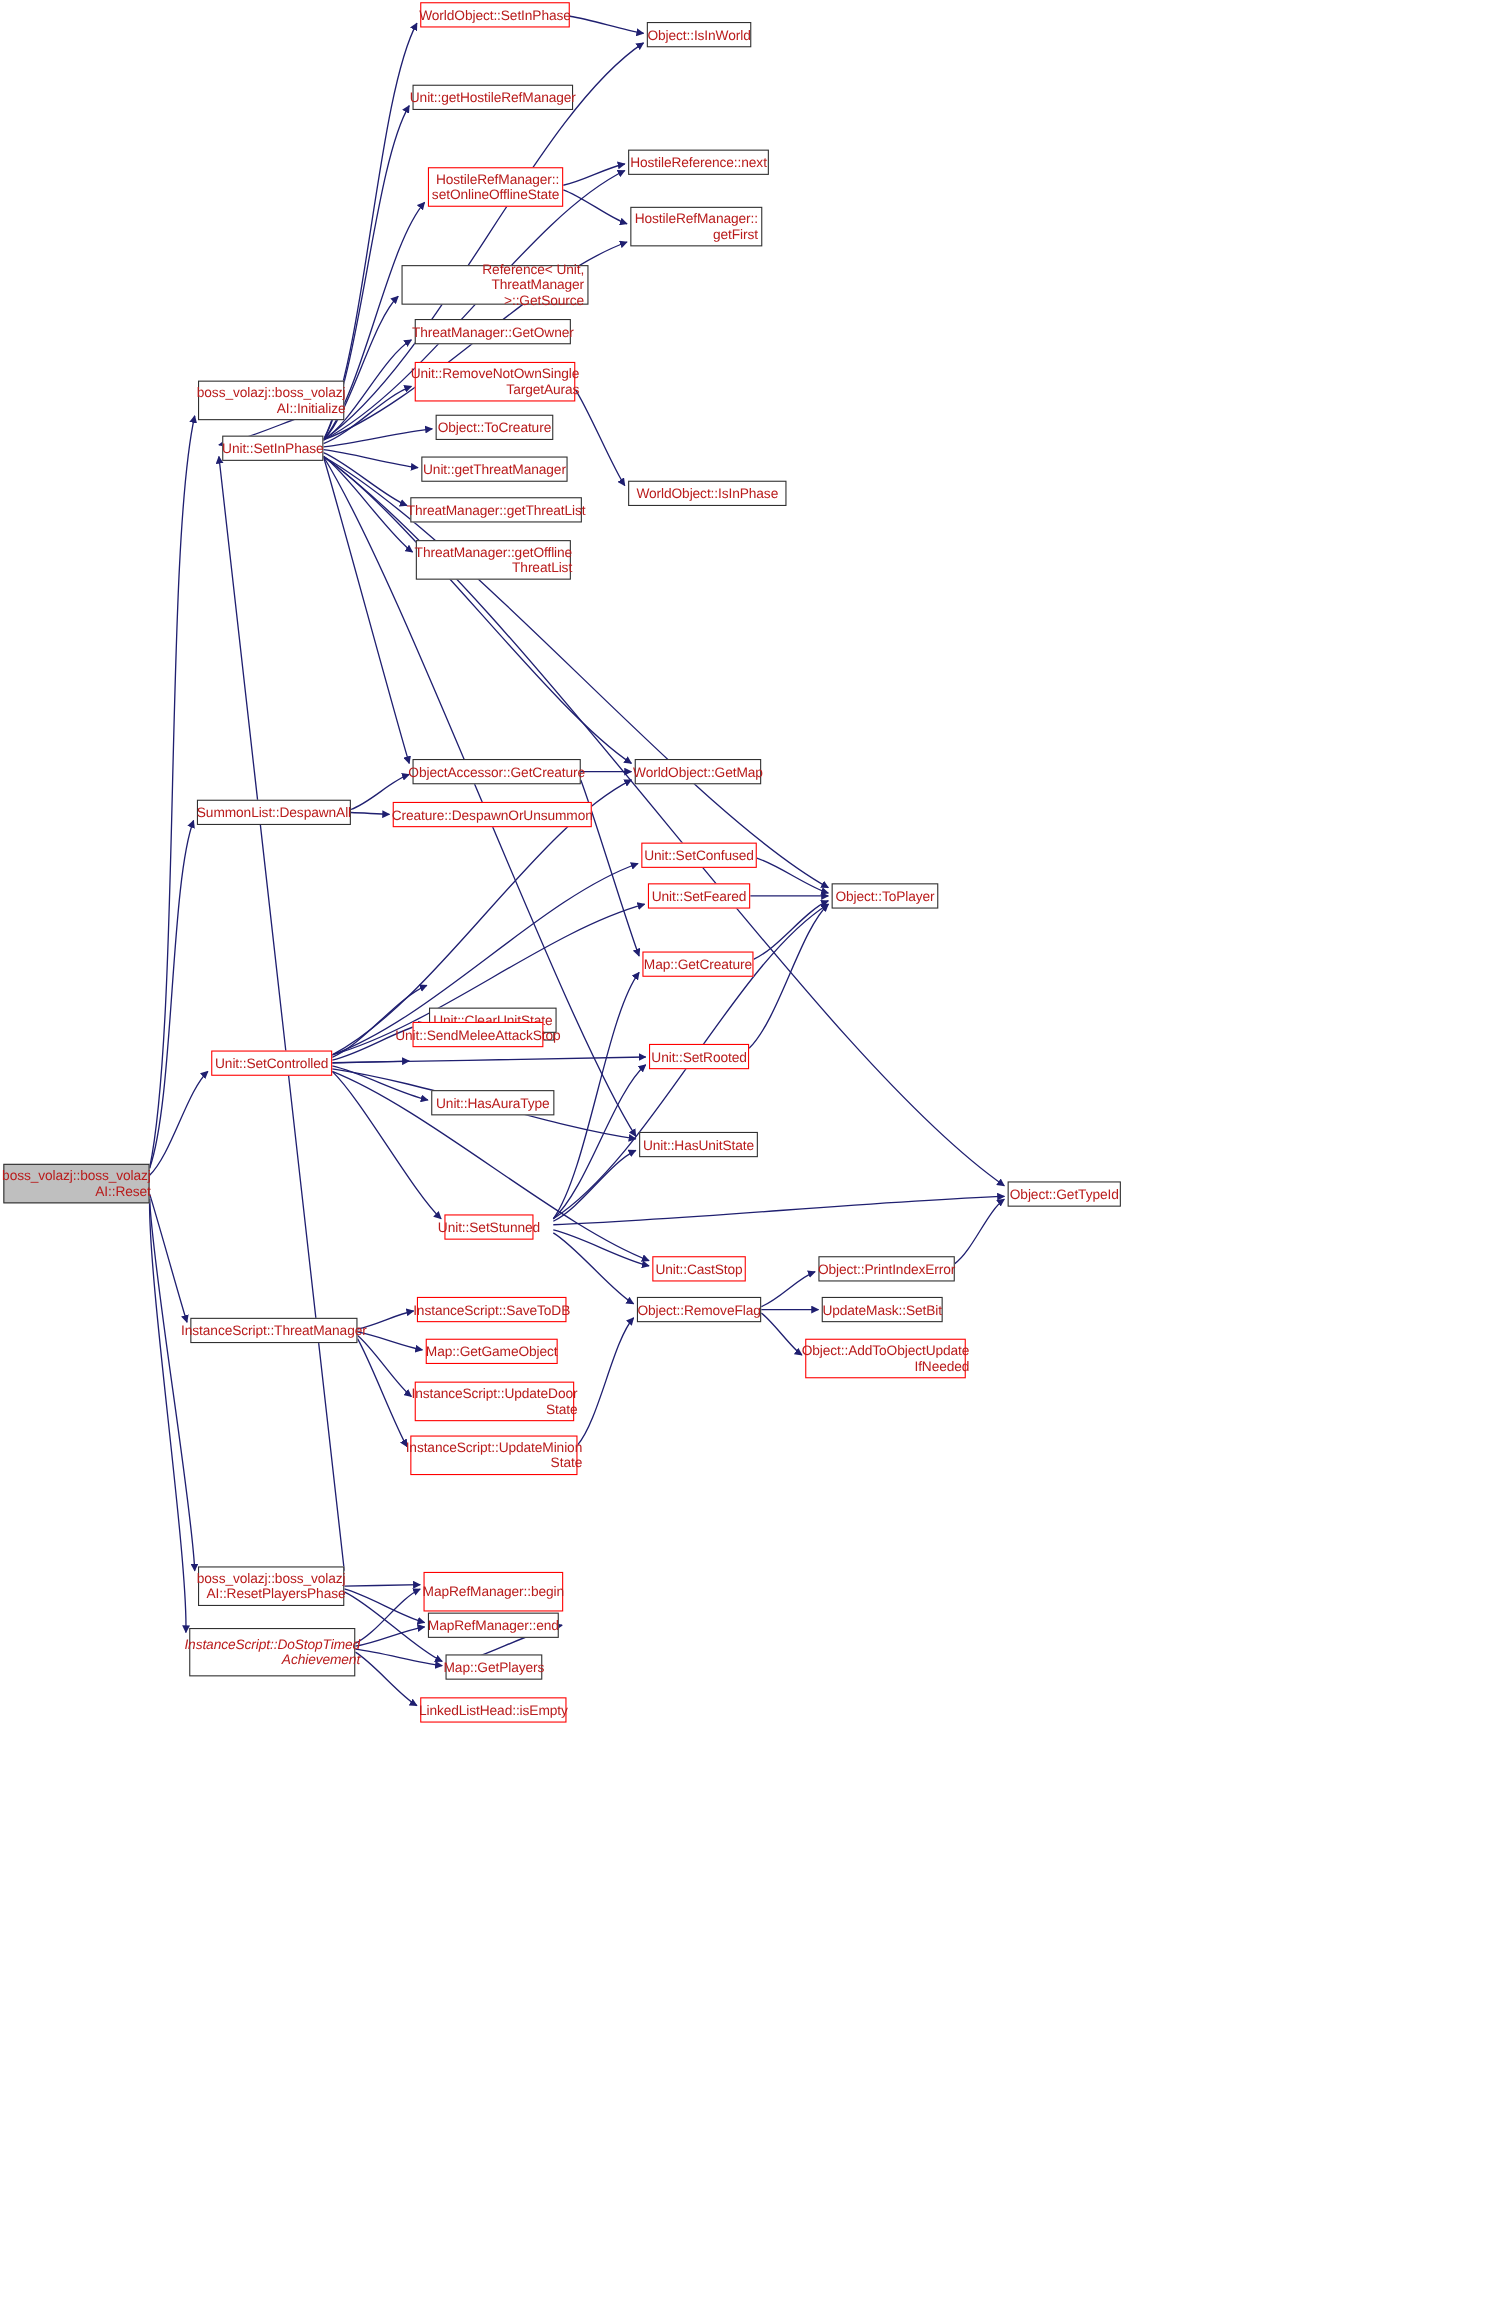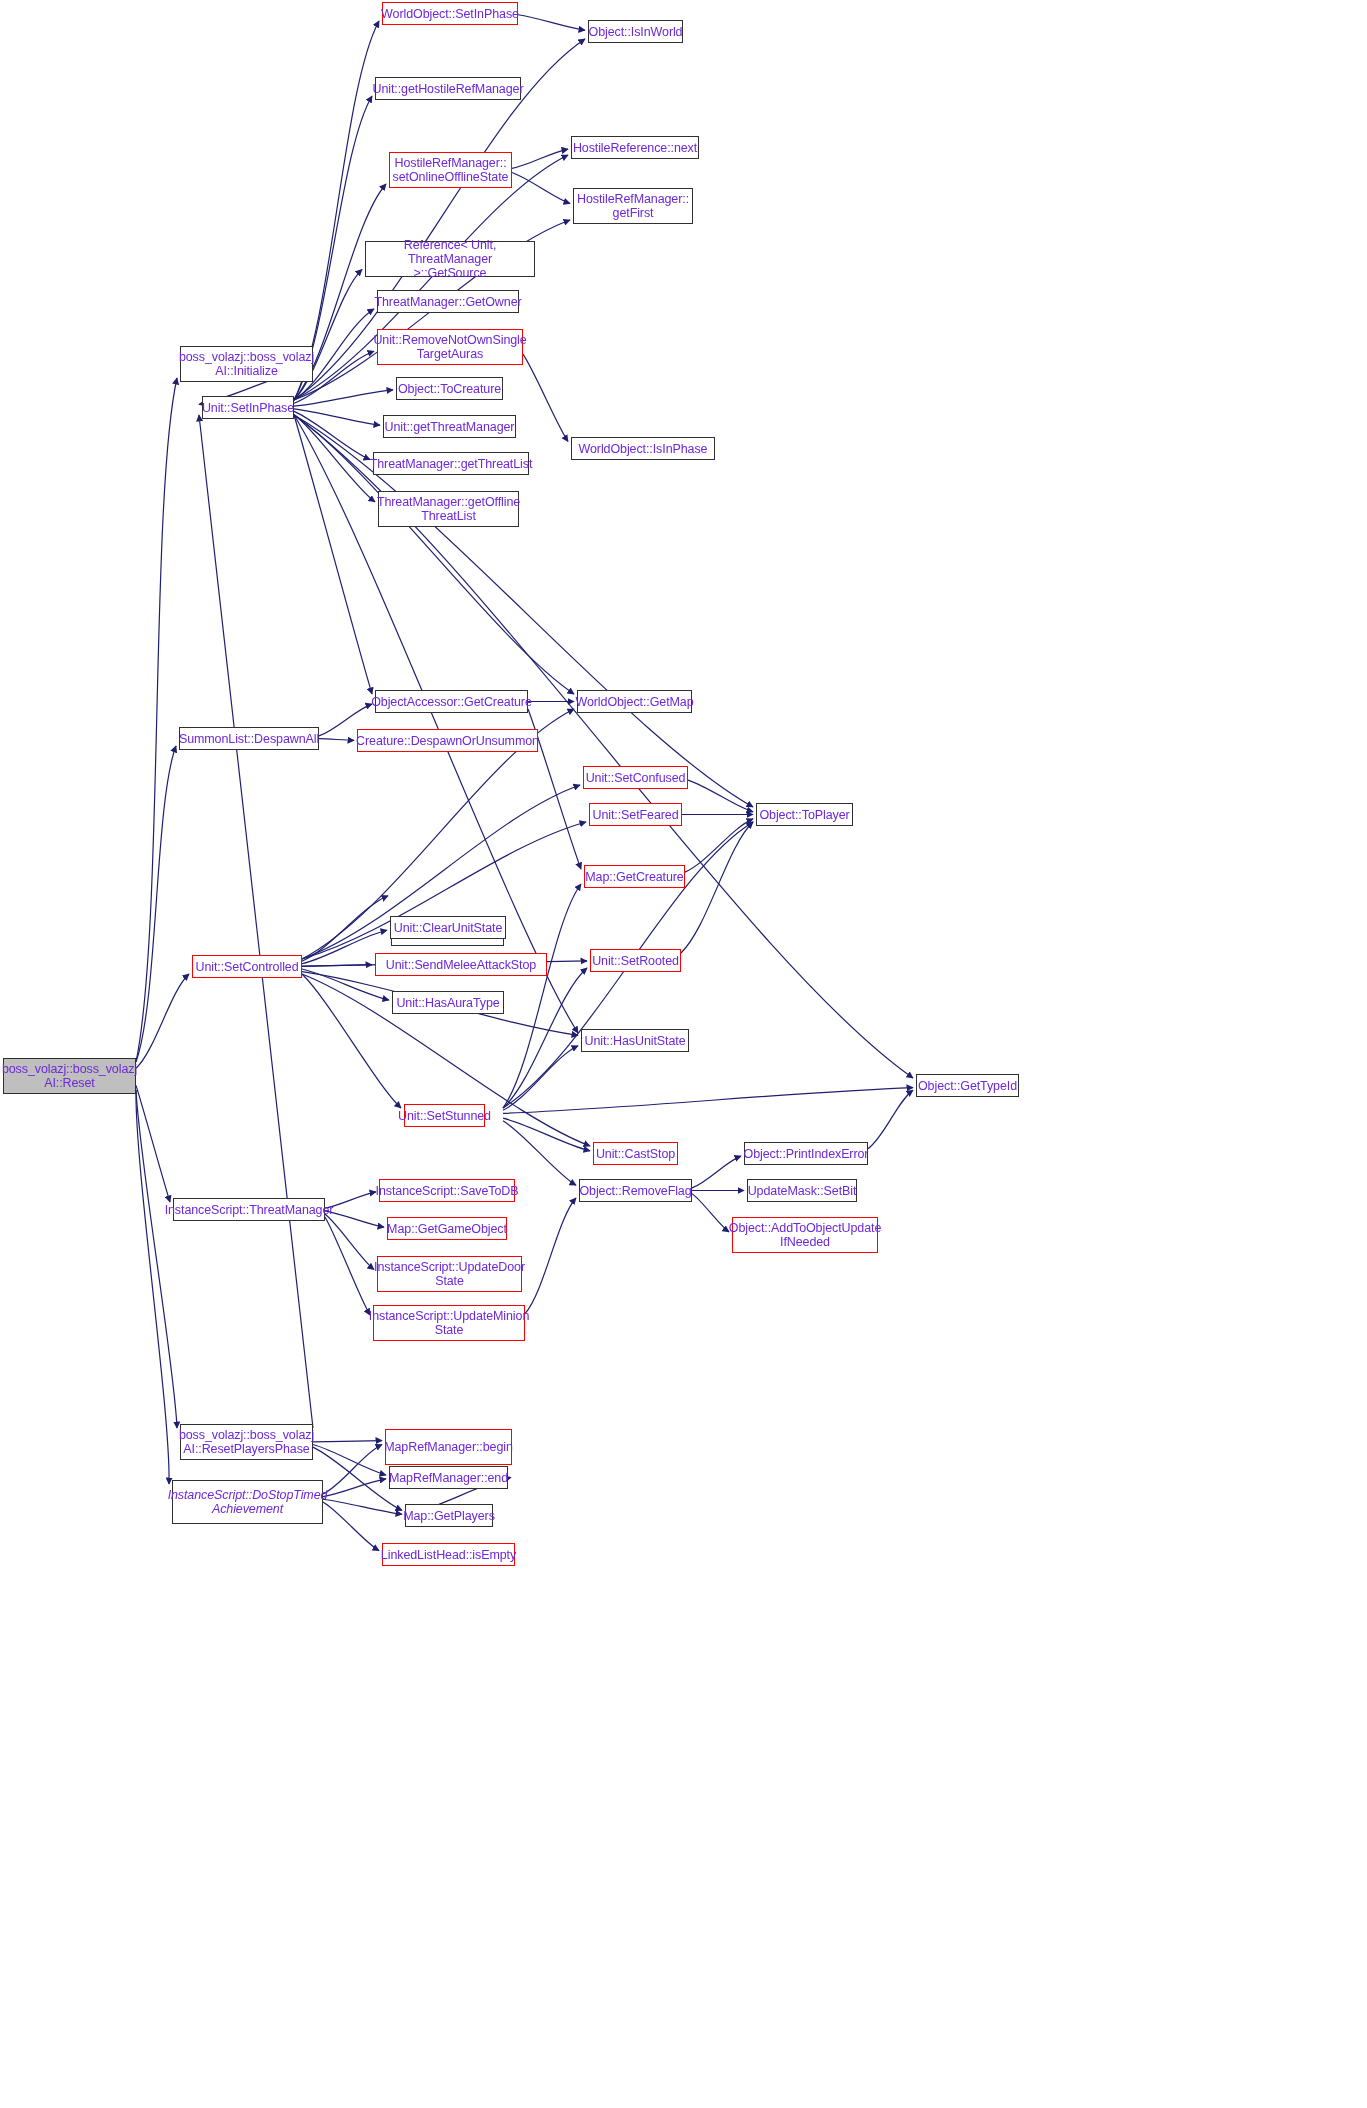--- a/index.html
+++ b/index.html
@@ -23,23 +23,23 @@
     width: 1367px;
     height: 2108px;
     pointer-events: none;
   }
   .node {
     position: absolute;
     box-sizing: border-box;
     display: flex;
     align-items: center;
     justify-content: center;
-    text-align: center;
+    text-align: right;
     background: #ffffff;
-    color: #6d28d9;
+    color: #b91c1c;
     font-size: 12.5px;
     line-height: 14px;
     letter-spacing: -0.1px;
     white-space: pre-line;
     padding: 0 3px;
     z-index: 3;
   }
   .node.black {
     border: 1.3px solid #303030;
   }
@@ -166,21 +166,21 @@
       <div class="node black" style="left: 577px; top: 690px; width: 115px; height: 23px;">WorldObject::GetMap</div>
       <div class="node black" style="left: 179px; top: 727px; width: 140px; height: 23px;">SummonList::DespawnAll</div>
       <div class="node red" style="left: 357px; top: 729px; width: 181px; height: 23px;">Creature::DespawnOrUnsummon</div>
       <div class="node red" style="left: 583px; top: 766px; width: 105px; height: 23px;">Unit::SetConfused</div>
       <div class="node black" style="left: 756px; top: 803px; width: 97px; height: 23px;">Object::ToPlayer</div>
       <div class="node red" style="left: 589px; top: 803px; width: 93px; height: 23px;">Unit::SetFeared</div>
       <div class="node red" style="left: 584px; top: 865px; width: 101px; height: 23px;">Map::GetCreature</div>
       <div class="node black" style="left: 391px; top: 923px; width: 113px; height: 23px;">Unit::AddUnitState</div>
       <div class="node black" style="left: 390px; top: 916px; width: 116px; height: 23px;">Unit::ClearUnitState</div>
       <div class="node red" style="left: 590px; top: 949px; width: 91px; height: 23px;">Unit::SetRooted</div>
-      <div class="node red" style="left: 375px; top: 953px; width: 172px; height: 23px;">Unit::SendMeleeAttackStop</div>
+      <div class="node red" style="left: 375px; top: 929px; width: 119px; height: 23px;">Unit::SendMeleeAttackStop</div>
       <div class="node red" style="left: 192px; top: 955px; width: 110px; height: 23px;">Unit::SetControlled</div>
       <div class="node black" style="left: 392px; top: 991px; width: 112px; height: 23px;">Unit::HasAuraType</div>
       <div class="node black" style="left: 581px; top: 1029px; width: 108px; height: 23px;">Unit::HasUnitState</div>
       <div class="node black" style="left: 916px; top: 1074px; width: 103px; height: 23px;">Object::GetTypeId</div>
       <div class="node red" style="left: 404px; top: 1104px; width: 81px; height: 23px;">Unit::SetStunned</div>
       <div class="node black" style="left: 744px; top: 1142px; width: 124px; height: 23px;">Object::PrintIndexError</div>
       <div class="node red" style="left: 593px; top: 1142px; width: 85px; height: 23px;">Unit::CastStop</div>
       <div class="node red" style="left: 379px; top: 1179px; width: 136px; height: 23px;">InstanceScript::SaveToDB</div>
       <div class="node black" style="left: 579px; top: 1179px; width: 113px; height: 23px;">Object::RemoveFlag</div>
       <div class="node black" style="left: 747px; top: 1179px; width: 110px; height: 23px;">UpdateMask::SetBit</div>

